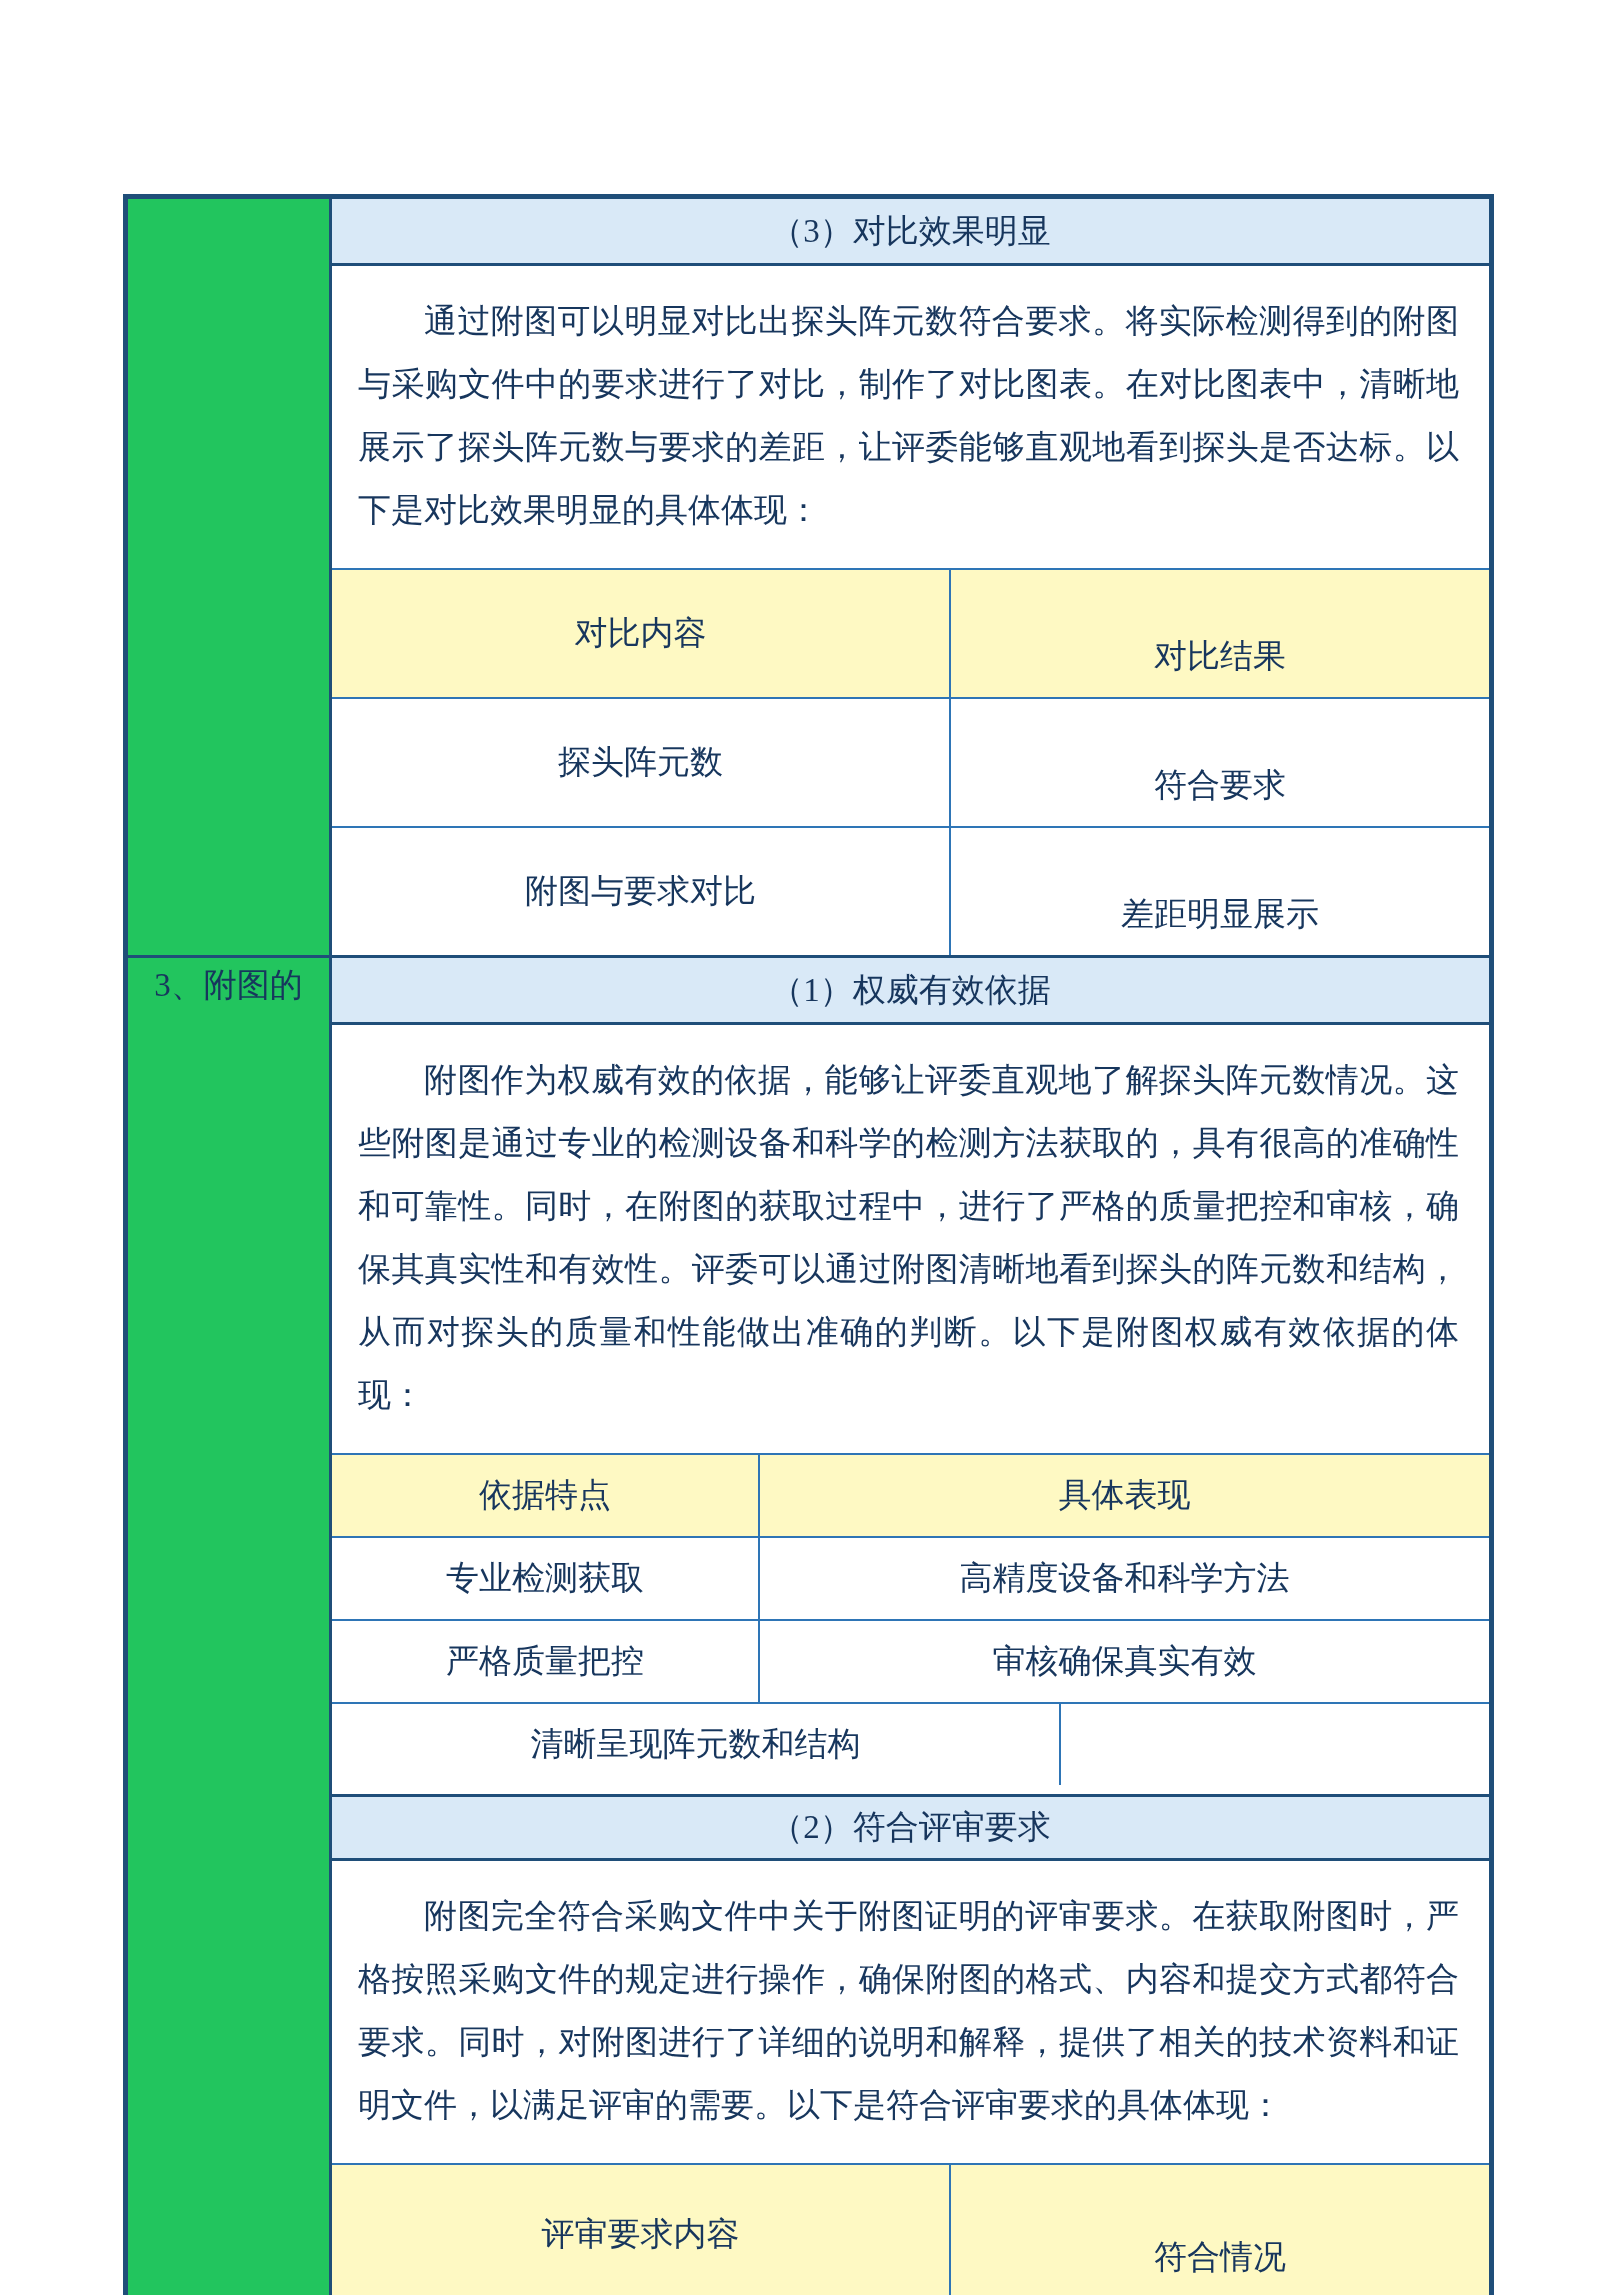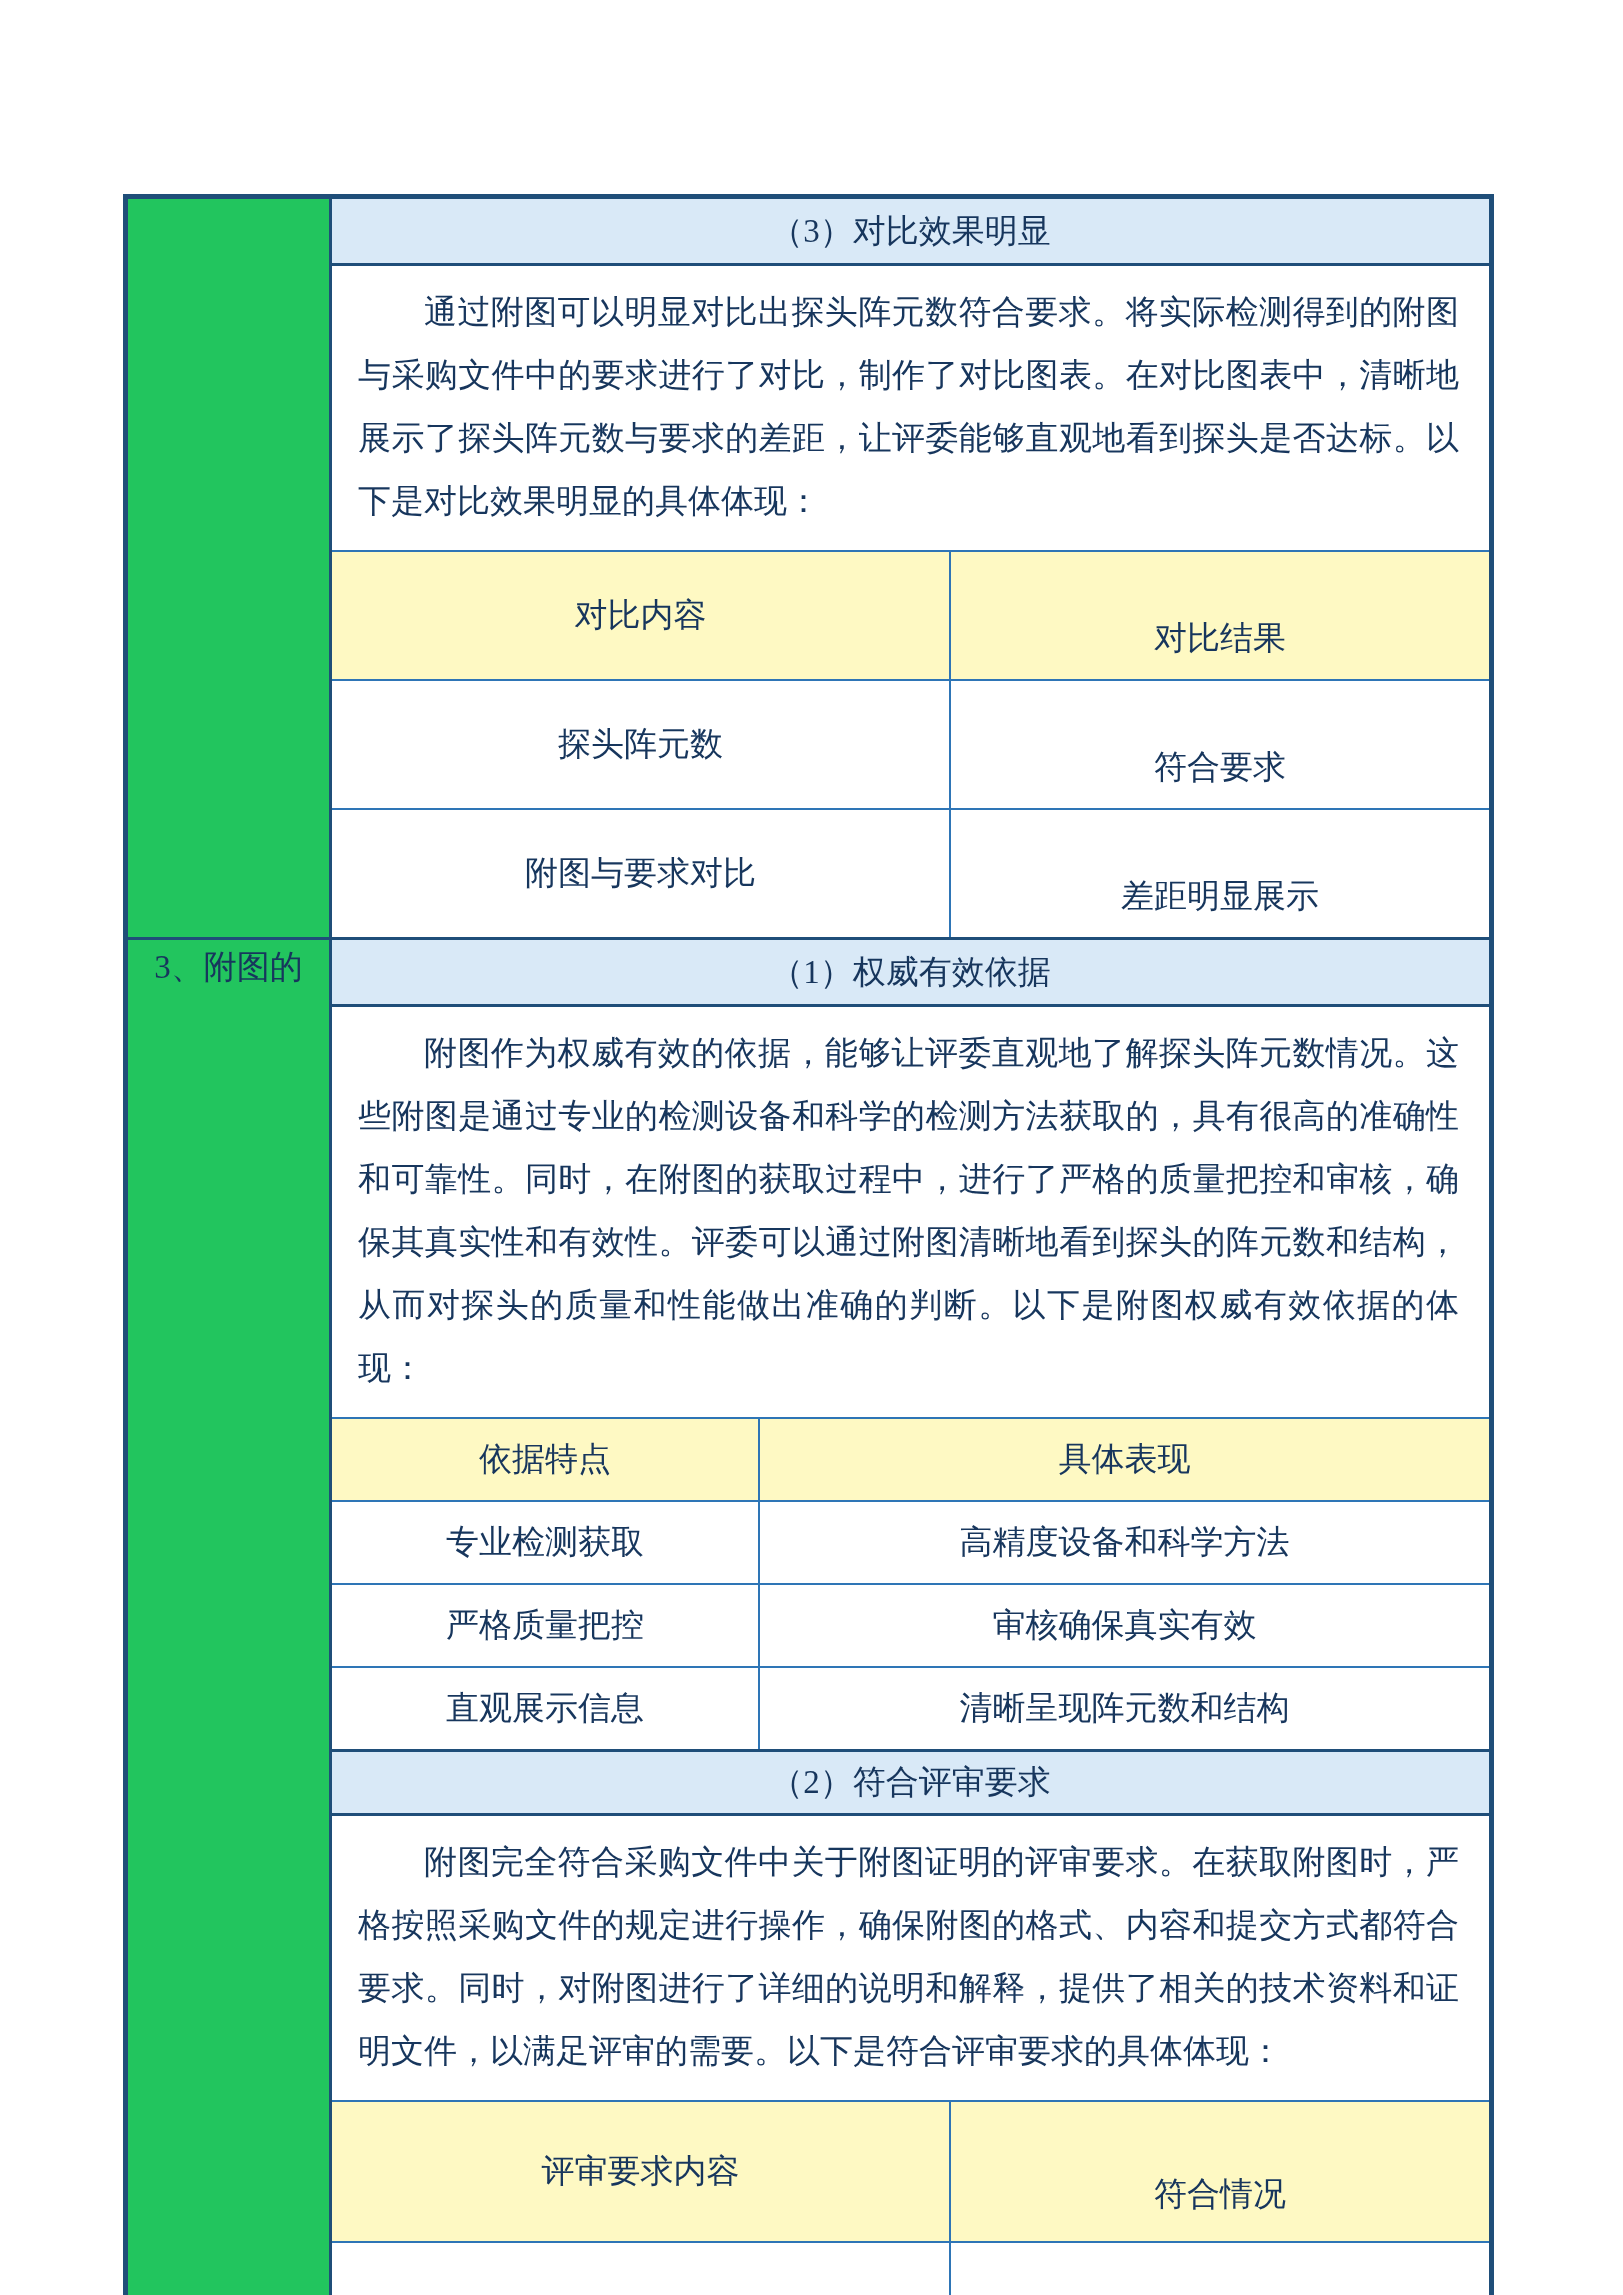--- a/index.html
+++ b/index.html
@@ -21,21 +21,21 @@
   .outer-row + .outer-row { border-top: 3.3px solid #1F4E79; }
   .label-col {
     flex: 0 0 204px; width: 204px;
     background: #22c55e;
     border-right: 3.3px solid #1F4E79;
     display: flex; flex-direction: column;
     justify-content: space-between; align-items: center;
     text-align: center;
     font-size: 33px; line-height: 54px;
   }
-  .content-col { flex: 1; min-width: 0; display: flex; flex-direction: column; }
+  .content-col { flex: 1; min-width: 0; display: flex; flex-direction: column; gap: 9px; }
   .section-header {
     background: #D9E9F7;
     border-bottom: 3.3px solid #1F4E79;
     min-height: 67px;
     display: flex; align-items: center; justify-content: center;
     font-size: 33px;
   }
   .section-header.mid { border-top: 3.3px solid #1F4E79; }
   .para {
     background: #ffffff;
@@ -109,21 +109,20 @@
         </div>
         <div class="i-row">
           <div class="i-cell">专业检测获取</div>
           <div class="i-cell">高精度设备和科学方法</div>
         </div>
         <div class="i-row">
           <div class="i-cell">严格质量把控</div>
           <div class="i-cell">审核确保真实有效</div>
         </div>
         <div class="i-row">
-          <div class="i-cell">直观展示信息</div>
           <div class="i-cell">清晰呈现阵元数和结构</div>
         </div>
       </div>
 
       <div class="section-header mid">
         <span>（2）符合评审要求</span>
       </div>
       <div class="para">附图完全符合采购文件中关于附图证明的评审要求。在获取附图时，严格按照采购文件的规定进行操作，确保附图的格式、内容和提交方式都符合要求。同时，对附图进行了详细的说明和解释，提供了相关的技术资料和证明文件，以满足评审的需要。以下是符合评审要求的具体体现：</div>
       <div class="inner-table cols-a tall">
         <div class="i-row i-head">

